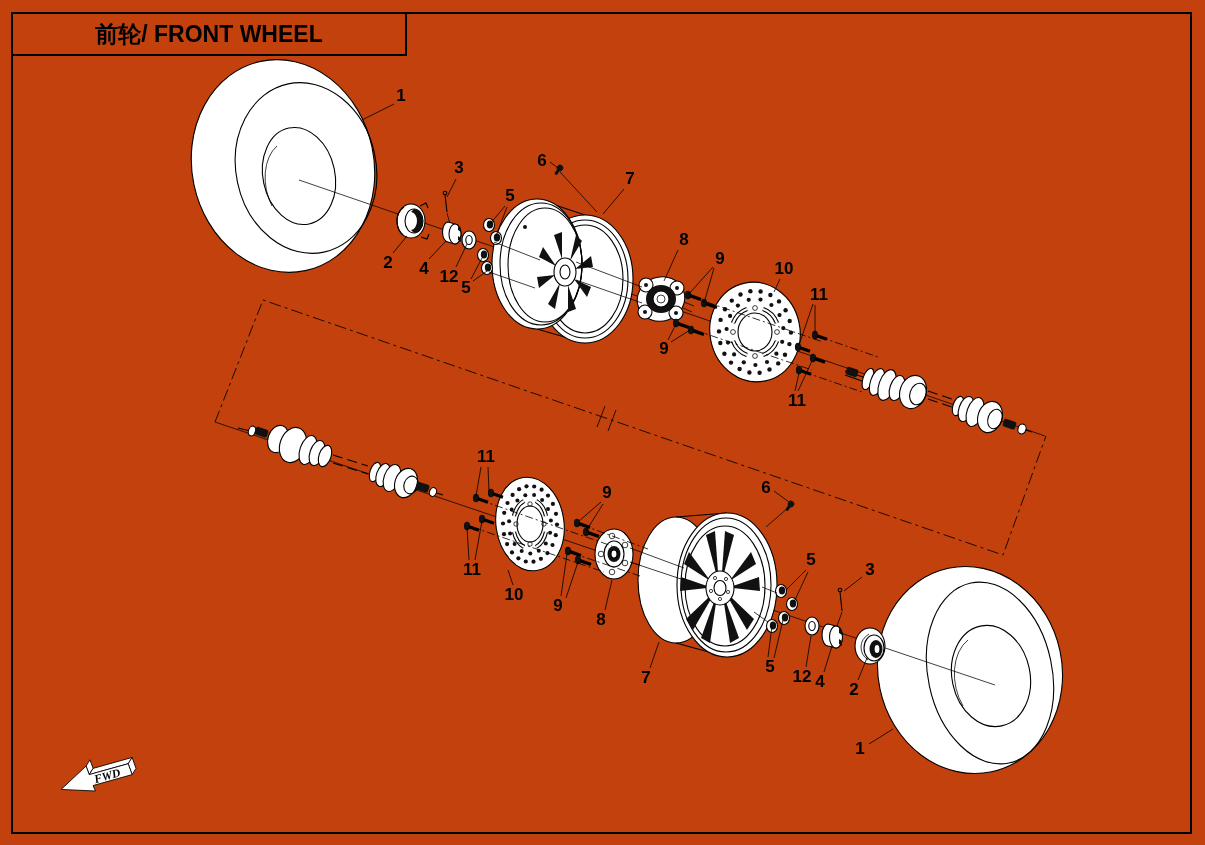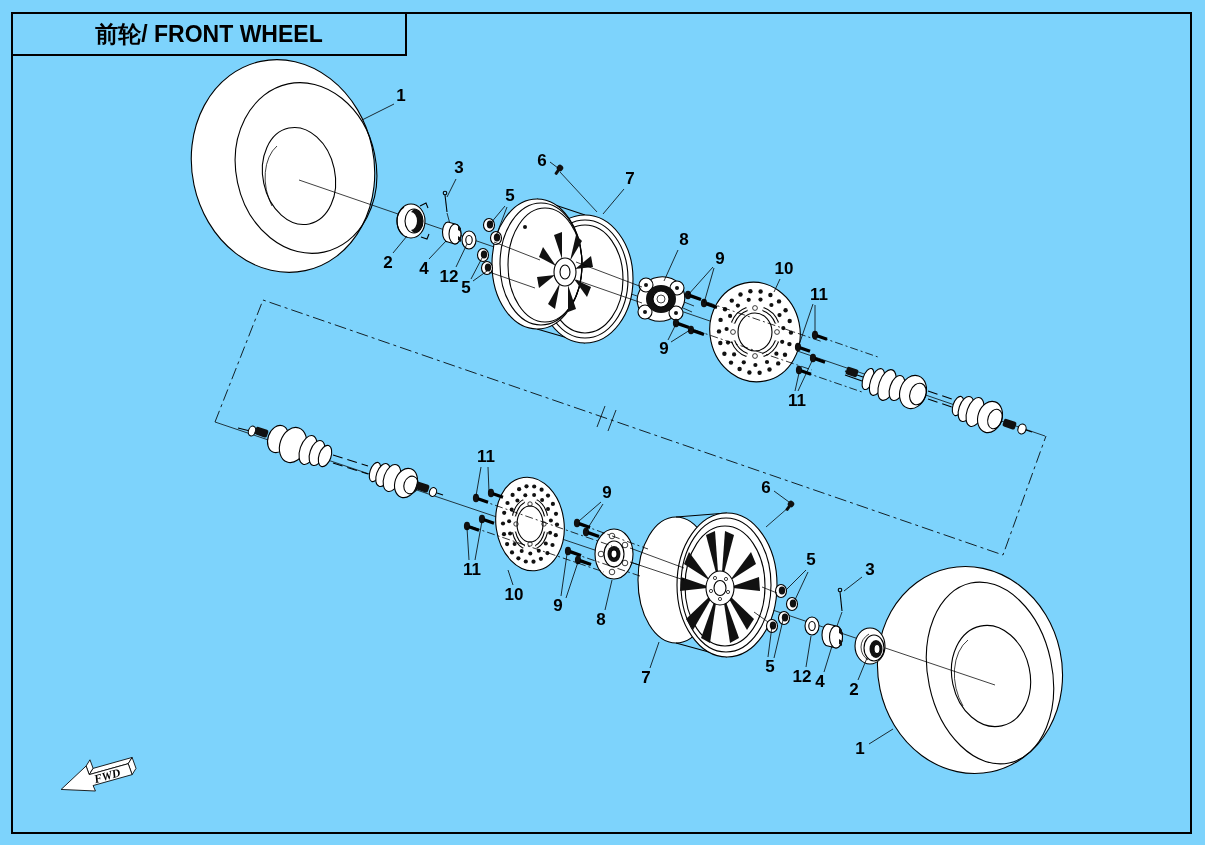--- a/index.html
+++ b/index.html
@@ -1,16 +1,16 @@
 <!DOCTYPE html>
 <html><head>
 <meta charset="utf-8">
 <style>
   html,body{margin:0;padding:0;background:#fff}
-  #page{position:relative;width:1205px;height:845px;background:#7dd3fc;font-family:"Liberation Sans",sans-serif}
+  #page{position:relative;width:1205px;height:845px;background:#c2410c;font-family:"Liberation Sans",sans-serif}
   .ln{stroke:#000;stroke-width:1.1;fill:none}
   .thin{stroke:#000;stroke-width:.75;fill:none}
   .wf{fill:#fff;stroke:#000;stroke-width:1.1}
   .dk{fill:#111;stroke:none}
   .cl{stroke:#000;stroke-width:.8;fill:none}
   .dash{stroke:#000;stroke-width:.85;fill:none;stroke-dasharray:12 4 3 4}
   .bdash{stroke:#000;stroke-width:.8;fill:none;stroke-dasharray:8 3 2 3}
   .num{font:bold 17px "Liberation Sans",sans-serif;fill:#000}
   .title-text{font:bold 23px "Liberation Sans","DejaVu Sans",sans-serif;fill:#000}
   .fwd-text{font:italic bold 15px "Liberation Serif",serif;fill:#000}

